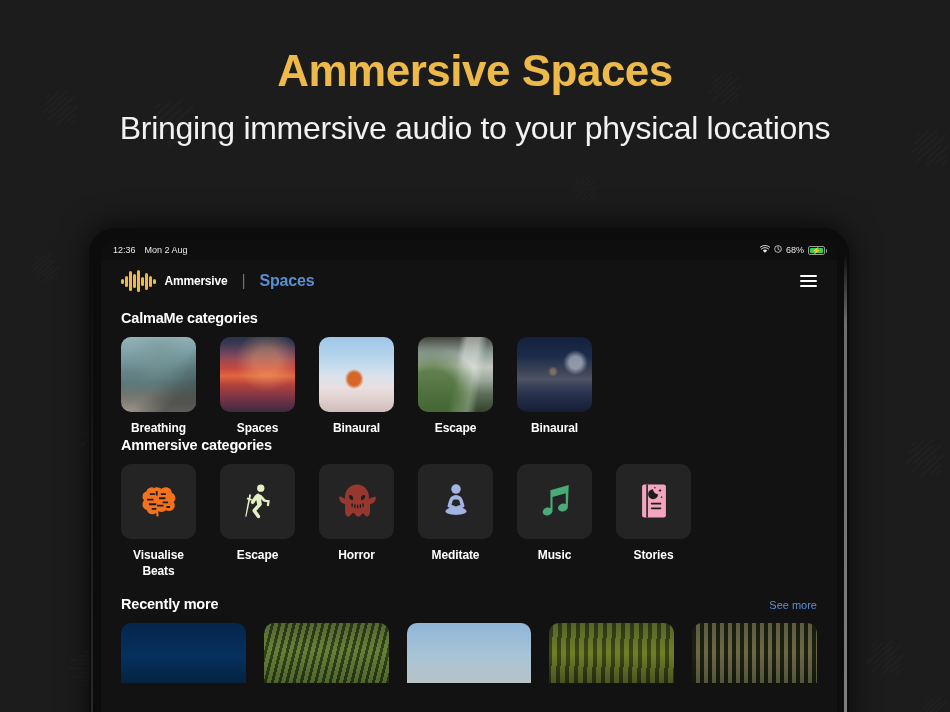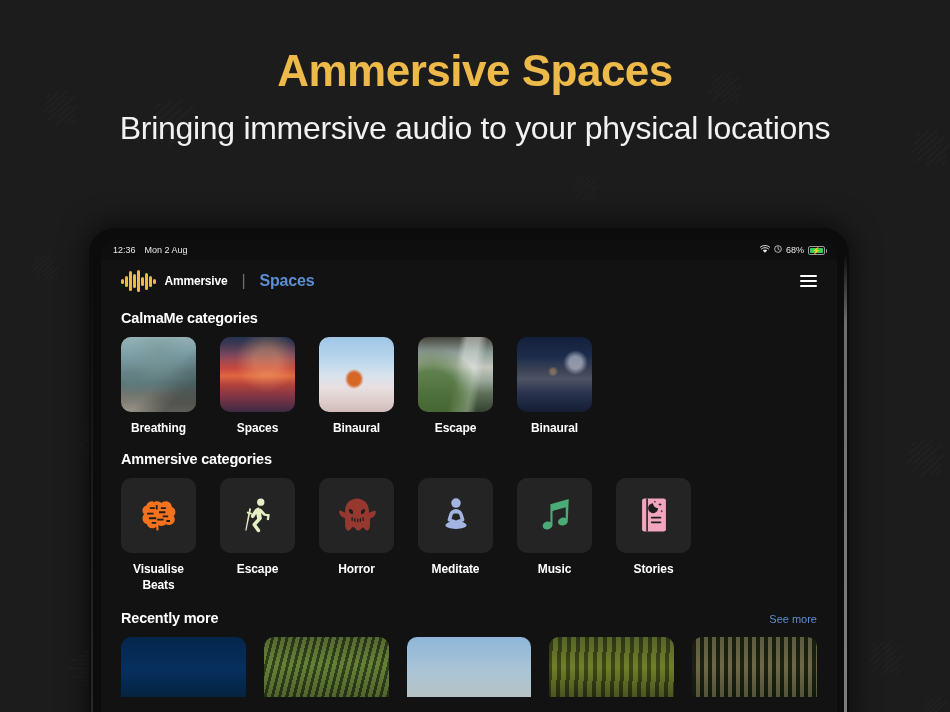--- a/index.html
+++ b/index.html
@@ -453,21 +453,21 @@
             <div class="tile-label">Escape</div>
           </div>
           <div class="tile">
             <div class="tile-art" style="background: linear-gradient(rgb(19, 32, 60) 0%, rgb(29, 44, 76) 26%, rgb(58, 66, 86) 44%, rgb(78, 83, 100) 56%, rgb(43, 52, 80) 74%, rgb(20, 29, 51) 100%);">
               <div style="position: absolute; inset: 0px; background: radial-gradient(circle at 78% 34%, rgba(225, 230, 240, 0.55) 0px, rgba(225, 230, 240, 0.55) 8%, transparent 16%), radial-gradient(circle at 48% 46%, rgba(190, 150, 100, 0.5) 0px, rgba(190, 150, 100, 0.5) 4%, transparent 9%);"></div>
             </div>
             <div class="tile-label">Binaural</div>
           </div>
         </div>
 
-      <div class="sec-head" style="margin-top:14px">
+      <div class="sec-head" style="margin-top:0">
         <div class="sec-title">Ammersive categories</div>
       </div>
       <div class="tile-row" id="ammersive-row">
           <div class="tile icon-tile">
             <div class="tile-art">
               <svg viewBox="0 0 48 48">
                 <path fill="#f4721e" d="M17 9c-3.6 0-6.2 2-6.8 4.6C7.5 14.3 6 16.4 6 19c0 1.7.7 3.2 1.8 4.2C6.7 24.3 6 25.9 6 27.7c0 3 2 5.5 4.8 6.2.4 2.6 2.8 4.6 5.8 4.6 1.7 0 3.2-.6 4.3-1.7l.3 4.2 2.4-.3-.4-5.6c1 .5 2.2.8 3.4.8 1.9 0 3.6-.7 4.8-1.8 1 .5 2.1.8 3.3.8 3.6 0 6.5-2.7 6.5-6 0-1.4-.5-2.7-1.4-3.7 1.3-1.1 2.1-2.7 2.1-4.5 0-2.5-1.5-4.6-3.8-5.5C37.6 11.4 35 9 31.4 9c-1.9 0-3.6.8-4.8 2-1.2-1.2-2.9-2-4.8-2-1.7 0-3.3.6-4.4 1.6C18.2 9.8 17.7 9 17 9z"></path>
                 <g fill="#1d1d1d">
                   <path d="M14 15.5h5.5v2H14zM20.5 13h2v5h-2zM26 15.5h5.5v2H26zM11 21.5h7v2h-7zM24 20h7v2h-7zM28 24.5h6v2h-6zM13 26.5h8v2h-8zM22 28h7v2h-7zM16 31.5h5v2h-5zM32 29.5h4v2h-4z"></path>
                 </g>

